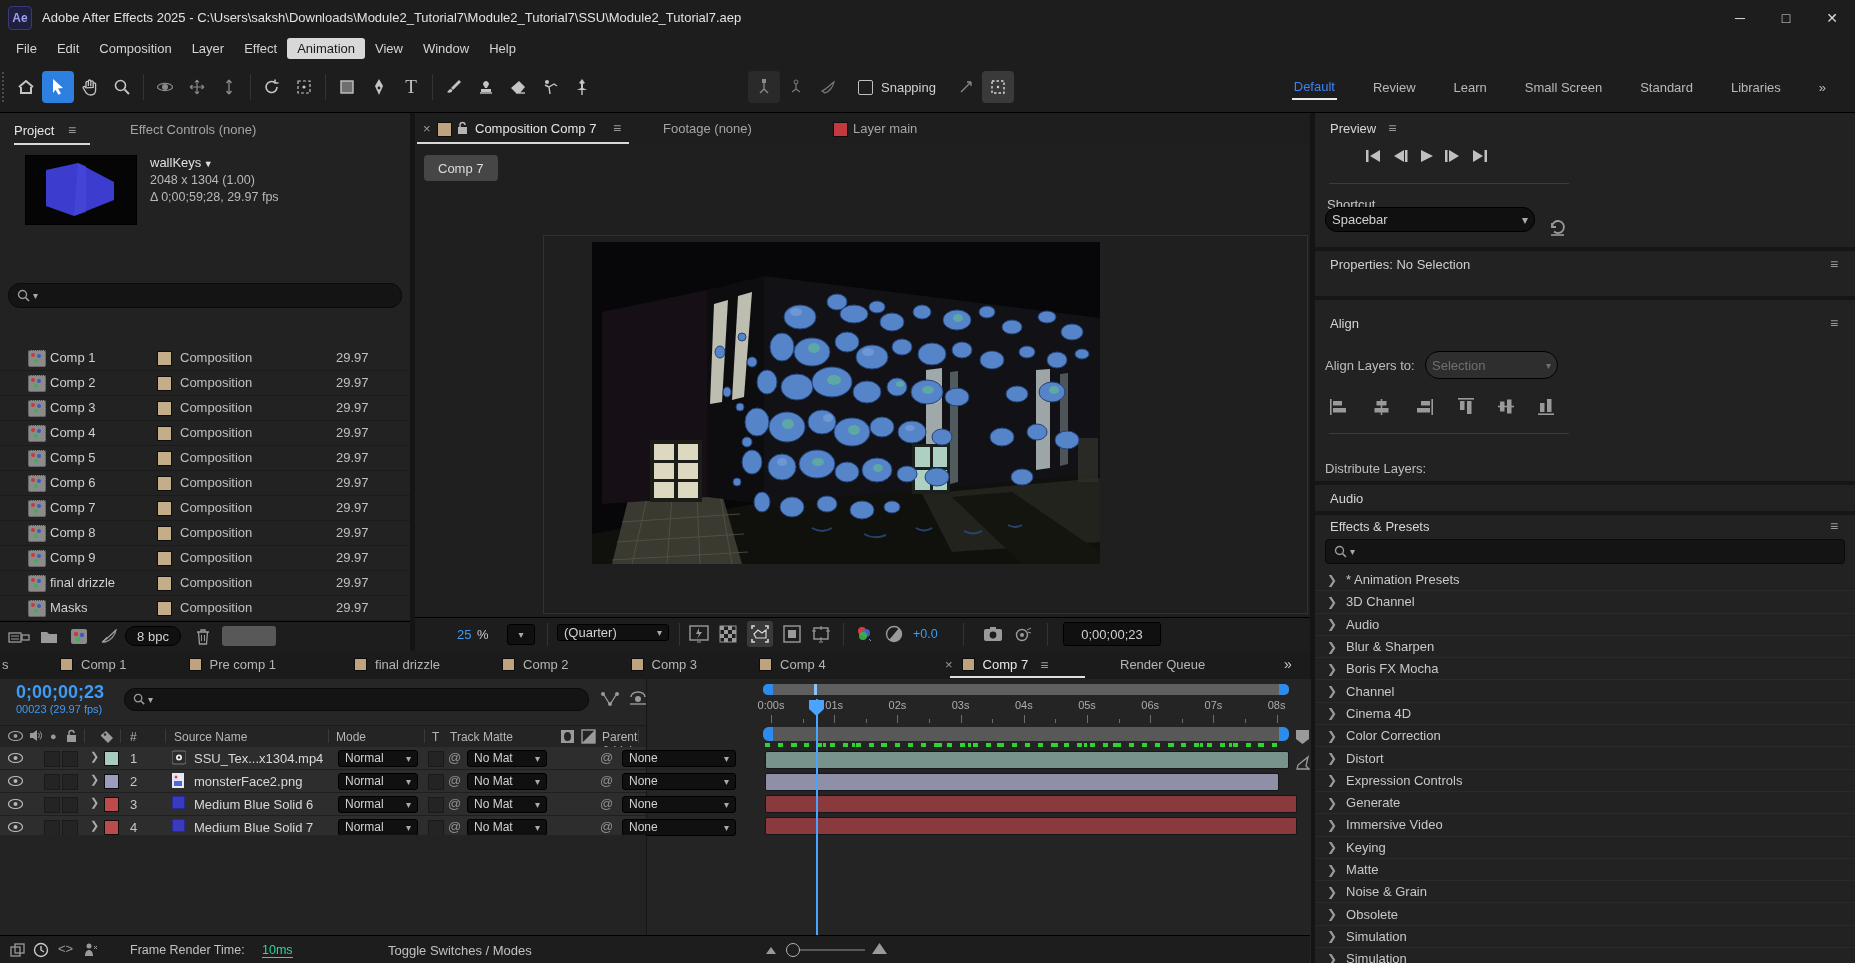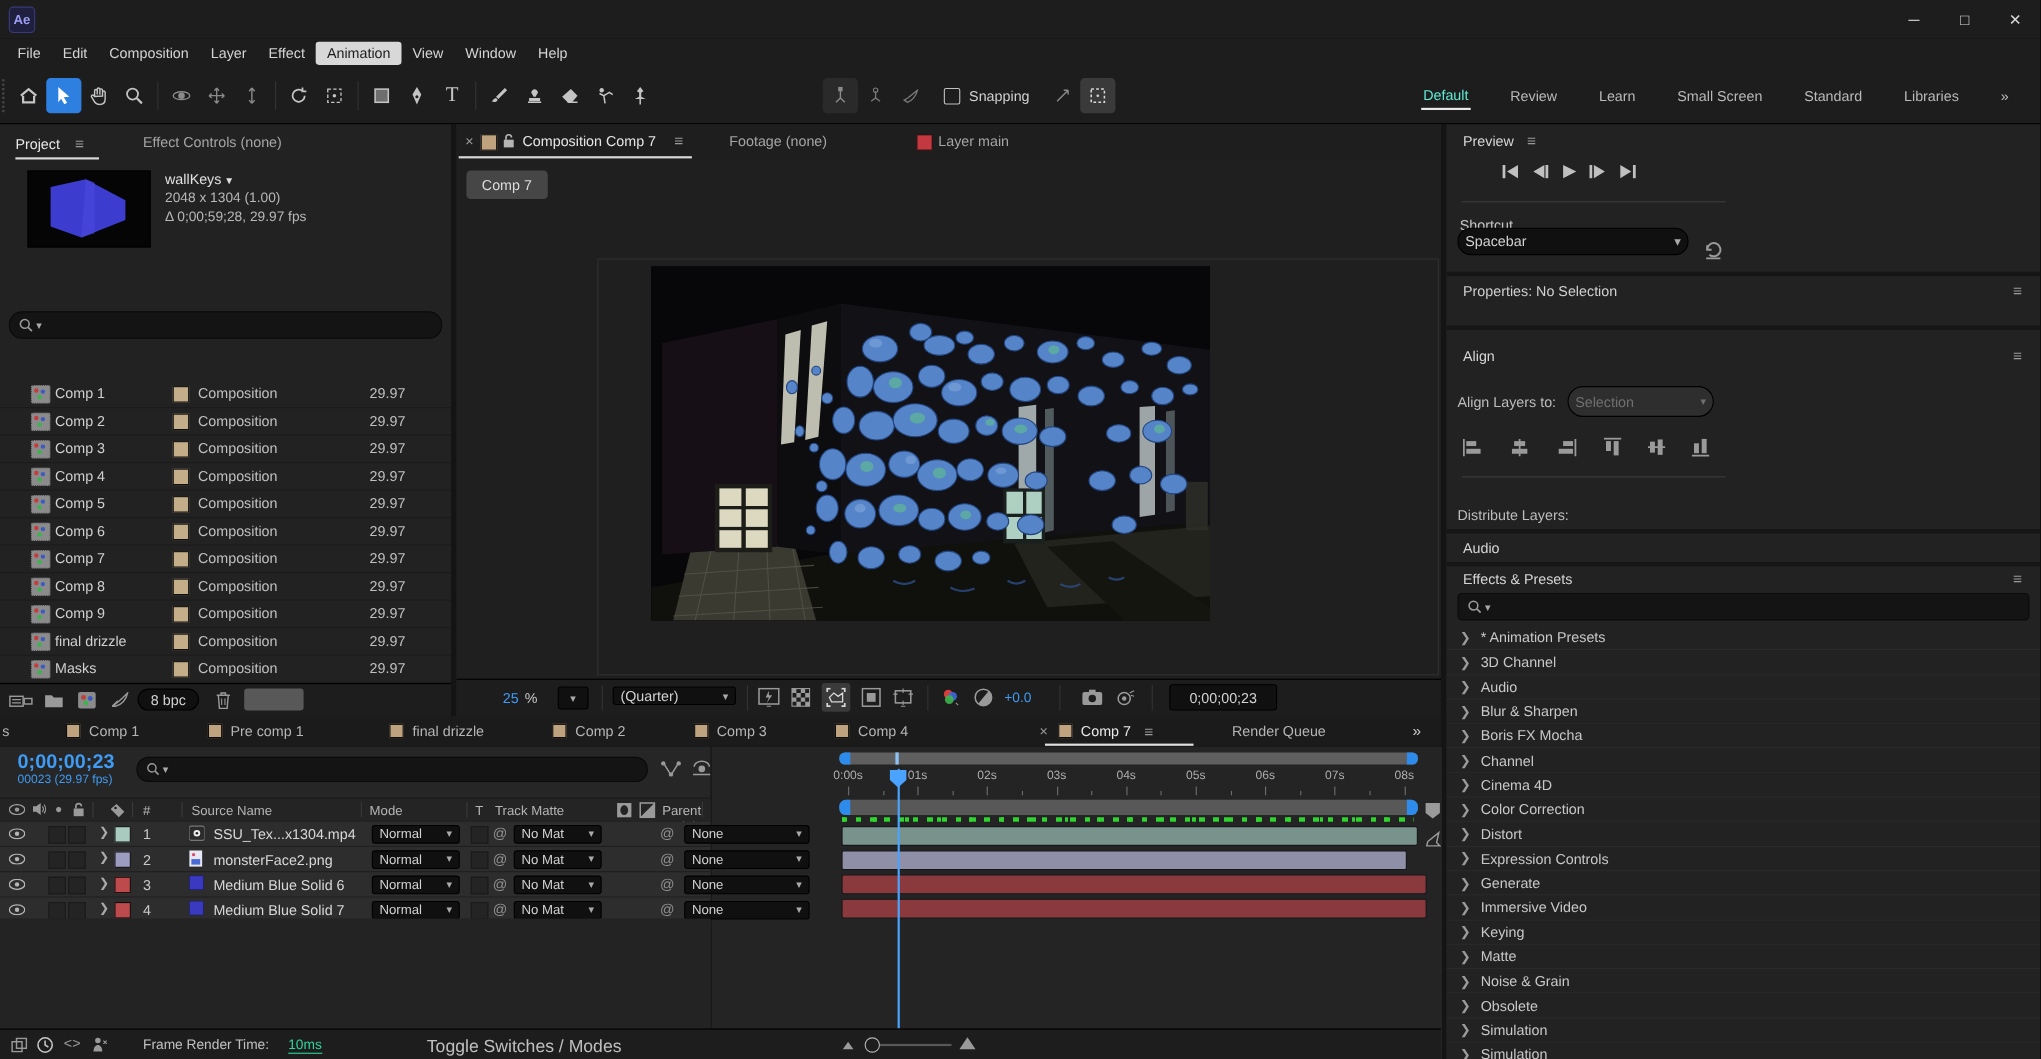--- a/index.html
+++ b/index.html
@@ -14,21 +14,21 @@
   .win-btn{width:46px;height:34px;display:flex;align-items:center;justify-content:center;color:#d8d8d8;font-size:14px;}
   .menubar{left:0;top:35px;width:1855px;height:27px;background:#1d1d1d;display:flex;align-items:center;padding-left:6px;box-sizing:border-box;}
   .menu-item{padding:3px 10px;color:#d4d4d4;border-radius:3px;}
   .menu-item.active{background:#d8d8d8;color:#1a1a1a;}
   .toolbar{left:0;top:62px;width:1855px;height:50px;background:#1d1d1d;border-bottom:1px solid #000;}
   .tool{width:32px;height:32px;display:flex;align-items:center;justify-content:center;border-radius:4px;color:#c4c4c4;}
   .tool.active{background:#2d7fe0;color:#fff;}
   .tool svg{display:block;}
   .tb-sep{width:1px;height:26px;background:#333;margin:0 5px;}
   .ws-item{color:#b9b9b9;padding:4px 2px;margin:0 17px;}
-  .ws-item.active{color:#5eead4;border-bottom:2px solid #e8e8e8;}
+  .ws-item.active{color:#3b82f6;border-bottom:2px solid #e8e8e8;}
   
   .panel{background:#222;}
   .ptitle{color:#d6d6d6;font-size:13px;}
   .hamb{color:#9a9a9a;font-size:14px;}
   .pill{background:#101010;border:1px solid #000;border-radius:3px;color:#d2d2d2;
         display:flex;align-items:center;justify-content:space-between;padding:0 6px;box-sizing:border-box;}
   .chev{color:#aaa;font-size:10px;}
   .searchbox{background:#141414;border:1px solid #0a0a0a;border-radius:12px;display:flex;align-items:center;padding:0 8px;box-sizing:border-box;}
   
   .prj-row{height:24px;position:relative;border-bottom:1px solid #1b1b1b;}
@@ -56,20 +56,21 @@
   .csep{position:absolute;top:3px;width:1px;height:14px;background:#3a3a3a;}
   .tr-btn{margin:0 5px;}
 </style>
 </head>
 <body>
 
 <div class="app">
 
   <div class="abs titlebar flex">
     <div class="ae-badge" style="margin-left:8px">Ae</div>
+    <div style="margin-left:10px;color:#e2e2e2;font-size:13px">Adobe After Effects 2025 - C:\Users\saksh\Downloads\Module2_Tutorial7\Module2_Tutorial7\SSU\Module2_Tutorial7.aep</div>
     <div style="margin-left:auto" class="flex">
       <div class="win-btn">─</div>
       <div class="win-btn">□</div>
       <div class="win-btn">✕</div>
     </div>
   </div>
 
   <div class="abs menubar" id="menu-mount">
       <div class="menu-item">File</div>
       <div class="menu-item">Edit</div>
@@ -1131,21 +1132,21 @@
           <path d="M8 4v4l3 2" stroke="#c8c8c8" stroke-width="1.4" fill="none"></path>
         </svg>
       <span class="abs" style="left:58px;top:5px;color:#9a9a9a;font-size:13px">&lt;&gt;</span>
       <svg class="abs" style="left:84px;top:6px" width="14" height="15" viewBox="0 0 14 15">
           <circle cx="5" cy="4" r="2.5" fill="#9a9a9a"></circle>
           <path d="M1 14c0-4 2-6 4-6s4 2 4 6z" fill="#9a9a9a"></path>
           <path d="M10 4l3 3M13 4l-3 3" stroke="#9a9a9a"></path>
         </svg>
       <span class="abs" style="left:130px;top:7px;color:#c0c0c0;font-size:12.5px">Frame Render Time:</span>
       <span class="abs" style="left:262px;top:7px;color:#2fd4a0;font-size:12.5px;border-bottom:1px solid #2fd4a0">10ms</span>
-      <span class="abs" style="left:388px;top:7px;color:#c0c0c0;font-size:16px">Toggle Switches / Modes</span>
+      <span class="abs" style="left:388px;top:7px;color:#c0c0c0;font-size:13px">Toggle Switches / Modes</span>
       <svg class="abs" style="left:766px;top:10px" width="10" height="8" viewBox="0 0 10 8">
           <path d="M0 8 5 1l5 7z" fill="#9a9a9a"></path>
         </svg>
       <div class="abs" style="left:800px;top:13px;width:65px;height:2px;background:#585858"></div>
       <div class="abs" style="left:786px;top:7px;width:12px;height:12px;border:1.5px solid #b5b5b5;border-radius:50%;background:#1d1d1d"></div>
       <svg class="abs" style="left:872px;top:6px" width="15" height="12" viewBox="0 0 15 12">
           <path d="M0 12 7.5 1 15 12z" fill="#9a9a9a"></path>
         </svg>
     </div>
   </div>

